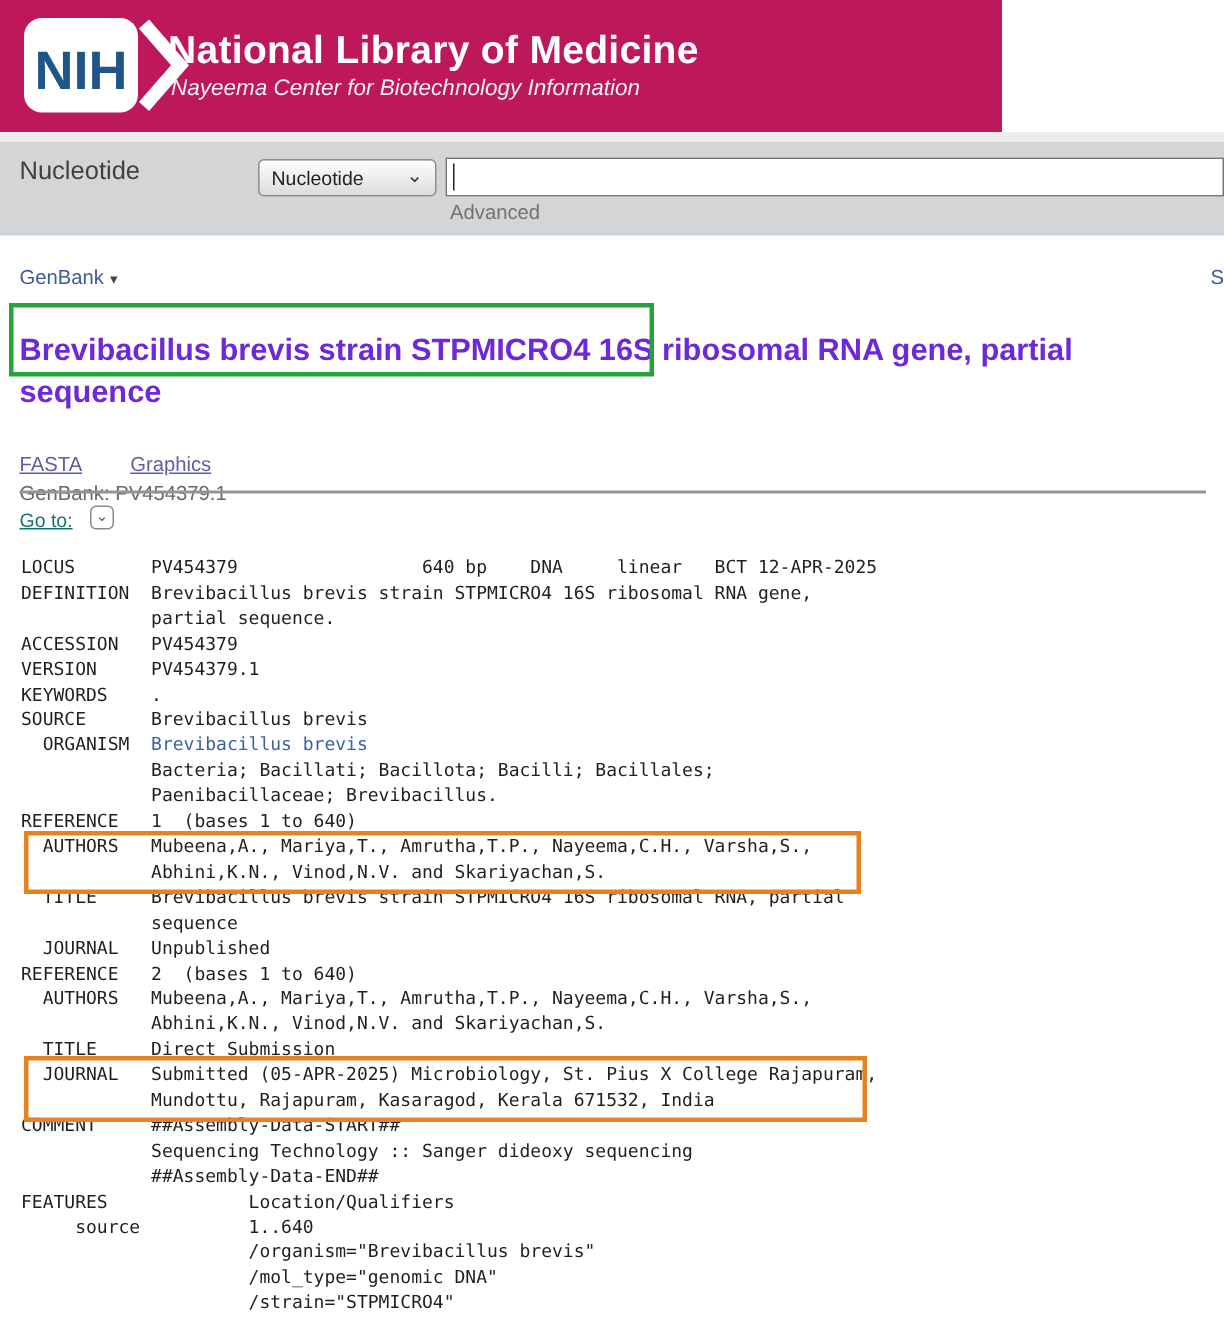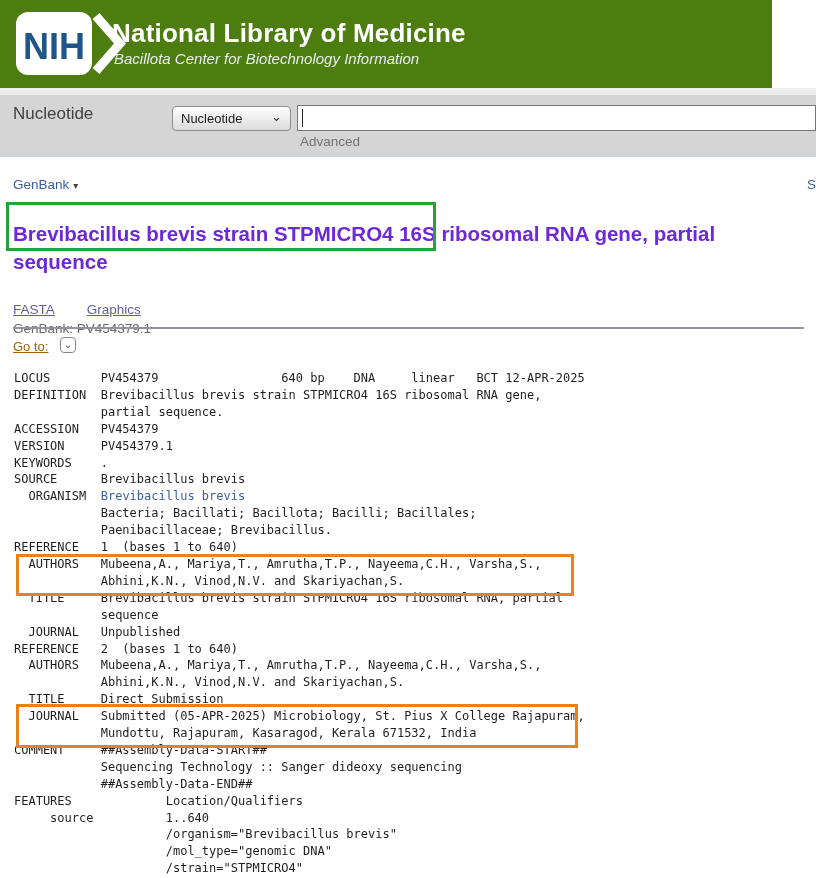--- a/index.html
+++ b/index.html
@@ -4,22 +4,22 @@
 <style>
   * { margin:0; padding:0; box-sizing:border-box; }
   html,body { background:#fff; }
   #page {
     position:relative; width:816px; height:878px; overflow:hidden;
     font-family:"Liberation Sans", sans-serif; background:#fff;
   }
 
   
   .nlm-header {
-    position:absolute; left:0; top:0; width:772px; height:88px;
-    background:#4d7c0f; color:#fff;
+    position:absolute; left:0; top:0; width:668px; height:88px;
+    background:#be185d; color:#fff;
   }
   .nlm-logo { position:absolute; left:16px; top:10px; width:112px; height:68px; cursor:pointer; }
   .nlm-title {
     position:absolute; left:112px; top:18px; font-size:26px; font-weight:bold; color:#fff;
     letter-spacing:0.2px;
   }
   .nlm-subtitle {
     position:absolute; left:114px; top:50px; font-size:15px; font-style:italic; color:#e8eef5;
   }
 
@@ -63,21 +63,21 @@
   
   .rec-title {
     position:absolute; left:13px; top:220px; width:790px;
     font-size:20.5px; font-weight:bold; color:#6d28d9; line-height:28px;
   }
   .rec-accession { position:absolute; left:13px; top:281px; font-size:13.5px; color:#686868;margin-top:40px; }
   .rec-links { position:absolute; left:13px; top:302px; font-size:13.5px; }
   .rec-links a { color:#5e5ea5; text-decoration:underline; cursor:pointer; margin-right:32px; }
   .rule { position:absolute; left:13px; top:327px; width:791px; height:2px; background:#8f959b; }
   .goto-link {
-    position:absolute; left:13px; top:339px; font-size:13px; color:#a16207;
+    position:absolute; left:13px; top:339px; font-size:13px; color:#0f766e;
     text-decoration:underline; cursor:pointer;
   }
   .goto-icon {
     position:absolute; left:60px; top:337px; width:16px; height:16px;
     border:1px solid #8a8a8a; border-radius:4px; background:#fff;
     color:#555; font-size:10px; line-height:14px; text-align:center; cursor:pointer;
   }
 
   
   .flatfile {
@@ -107,21 +107,21 @@
 
 <div id="page">
 
   <div class="nlm-header">
     <svg class="nlm-logo" viewBox="0 0 112 68">
       <rect x="0" y="2" width="76" height="63" rx="12" fill="#ffffff"></rect>
       <text x="7" y="49" font-family="Liberation Sans, sans-serif" font-size="36" font-weight="bold" fill="#20558a">NIH</text>
       <polyline points="80,6 104,33.5 80,61" fill="none" stroke="#ffffff" stroke-width="9"></polyline>
     </svg>
     <div class="nlm-title">National Library of Medicine</div>
-    <div class="nlm-subtitle">Bacillota Center for Biotechnology Information</div>
+    <div class="nlm-subtitle">Nayeema Center for Biotechnology Information</div>
   </div>
 
   <div class="search-band">
     <div class="db-label">Nucleotide</div>
   </div>
   <select class="db-select" style="position:absolute; left:172px; top:106px;">
     <option>Nucleotide</option>
   </select>
   <span class="db-select-chevron" style="position:absolute; left:271px; top:109px;">⌄</span>
   <div class="search-input-wrap" style="position:absolute; left:297px; top:105px;">

